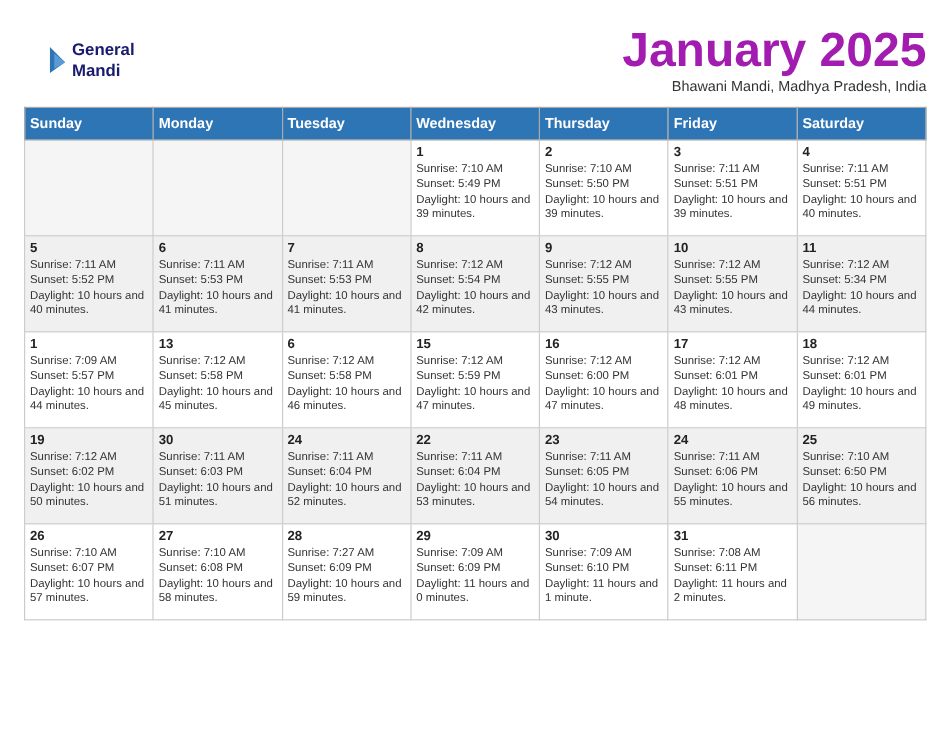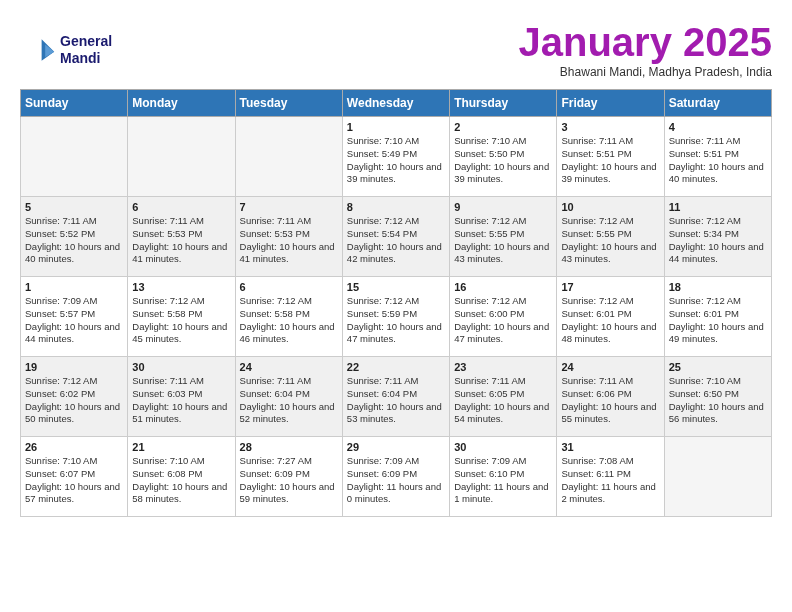--- a/index.html
+++ b/index.html
@@ -305,21 +305,21 @@
       </tr>
       <tr>
         <td>
           <div class="day-num">26</div>
           <div class="cell-text">Sunrise: 7:10 AM
 Sunset: 6:07 PM
 Daylight: 10 hours
 and 57 minutes.</div>
         </td>
         <td>
-          <div class="day-num">21</div>
+          <div class="day-num">27</div>
           <div class="cell-text">Sunrise: 7:10 AM
 Sunset: 6:08 PM
 Daylight: 10 hours
 and 58 minutes.</div>
         </td>
         <td>
           <div class="day-num">28</div>
           <div class="cell-text">Sunrise: 7:27 AM
 Sunset: 6:09 PM
 Daylight: 10 hours

